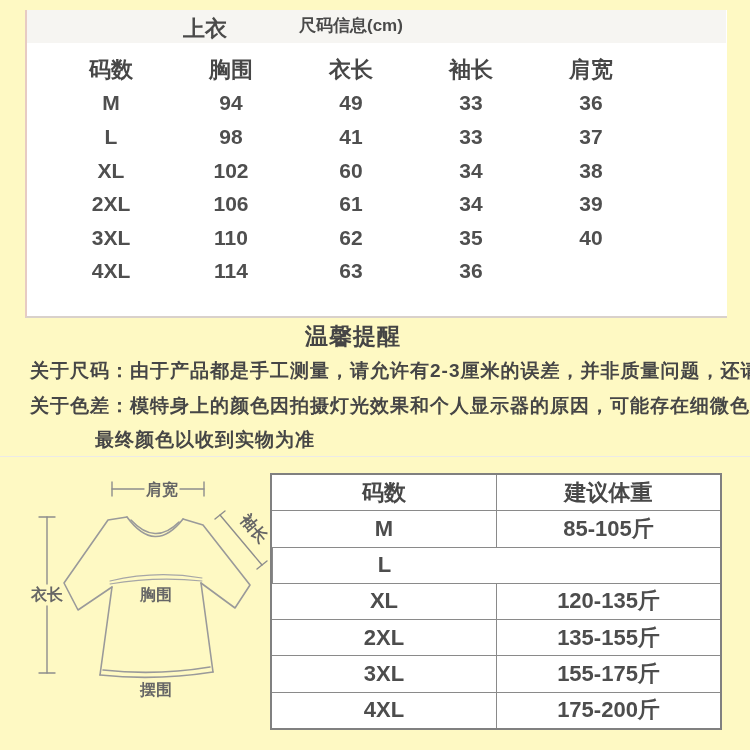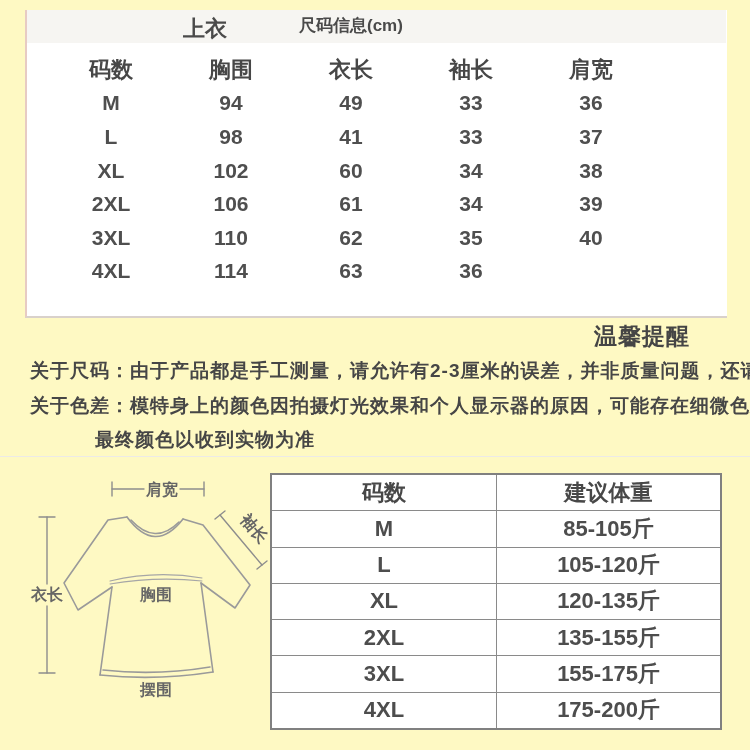--- a/index.html
+++ b/index.html
@@ -24,21 +24,21 @@
   .band .cat   { position:absolute; left:156px; top:4px; font-size:22px; font-weight:700; color:#4a4a4a; }
   .band .title { position:absolute; left:272px; top:4px; font-size:17px; font-weight:700; color:#4a4a4a; }
   .size-grid { position:absolute; left:0; top:43px; width:700px; }
   .srow { display:flex; align-items:center; height:33.6px; padding-left:24px; }
   .srow .cell { width:120px; text-align:center; font-size:21px; font-weight:600; color:#4f4f4f; }
   .srow.head .cell { font-size:22px; font-weight:700; color:#474747; }
   .srow .cell.size { font-weight:700; }
 
   
   .reminder-heading {
-    position:absolute; left:0; top:321px; width:690px; text-align:right;
+    position:absolute; left:8px; top:321px; width:690px; text-align:center;
     font-size:23px; font-weight:700; color:#454545; letter-spacing:1px;
   }
   .rline { position:absolute; font-size:19px; font-weight:700; color:#464646; letter-spacing:1px; white-space:nowrap; }
   .rline1 { left:30px; top:358px; }
   .rline2 { left:30px; top:393px; }
   .rline3 { left:95px; top:427px; }
 
   .bottom-sep { position:absolute; left:0; top:456px; width:750px; height:1px; background:#eceae7; }
 
   
@@ -187,21 +187,20 @@
     <div class="wrow whead">
       <div class="wcell">码数</div>
       <div class="wcell">建议体重</div>
     </div>
     <div class="wrow">
       <div class="wcell">M</div>
       <div class="wcell">85-105斤</div>
     </div>
     <div class="wrow">
       <div class="wcell">L</div>
-      <div class="wcell">105-120斤</div>
     </div>
     <div class="wrow">
       <div class="wcell">XL</div>
       <div class="wcell">120-135斤</div>
     </div>
     <div class="wrow">
       <div class="wcell">2XL</div>
       <div class="wcell">135-155斤</div>
     </div>
     <div class="wrow">

